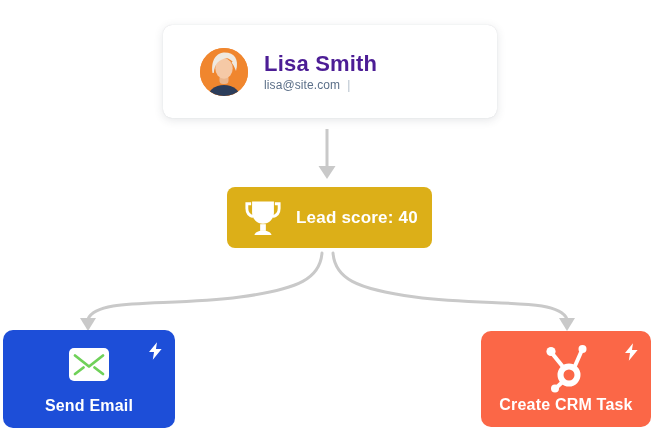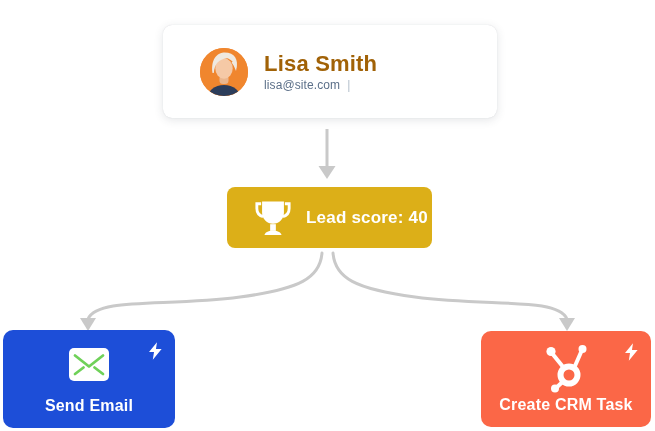--- a/index.html
+++ b/index.html
@@ -13,32 +13,32 @@
   .contact-card{
     position:absolute;left:163px;top:25px;width:334px;height:93px;
     background:#ffffff;border-radius:9px;
     box-shadow:0 2px 10px rgba(45,55,70,.13), 0 0 1px rgba(45,55,70,.18);
     display:flex;align-items:center;padding-left:37px;box-sizing:border-box;gap:16px;
   }
   .avatar{
     width:48px;height:48px;border-radius:50%;overflow:hidden;background:#F0862E;flex:0 0 auto;
   }
   .contact-name{
-    font-size:22px;font-weight:700;color:#a16207;letter-spacing:.2px;line-height:1.15;
+    font-size:22px;font-weight:700;color:#4c1d95;letter-spacing:.2px;line-height:1.15;
   }
   .contact-meta{
     margin-top:2px;font-size:12px;color:#5C7089;letter-spacing:.1px;line-height:1.2;
     display:flex;align-items:center;
   }
   .meta-sep{color:#B6C0CC;margin:0 7px;font-weight:400;}
 
   
   .score-card{
     position:absolute;left:227px;top:187px;width:205px;height:61px;border-radius:8px;
-    background:#DCAF18;display:flex;align-items:center;padding-left:27px;box-sizing:border-box;gap:14px;
+    background:#DCAF18;display:flex;align-items:center;padding-left:17px;box-sizing:border-box;gap:14px;
   }
   .score-label{color:#ffffff;font-size:17px;font-weight:700;letter-spacing:.2px;}
 
   
   .action-card{position:absolute;border-radius:10px;}
   .action-card.email{left:3px;top:330px;width:172px;height:98px;background:#1d4ed8;}
   .action-card.crm{left:481px;top:331px;width:170px;height:96px;background:#FB6747;}
   .action-label{
     position:absolute;left:0;right:0;bottom:13px;text-align:center;
     color:#ffffff;font-size:16px;font-weight:700;letter-spacing:.2px;

